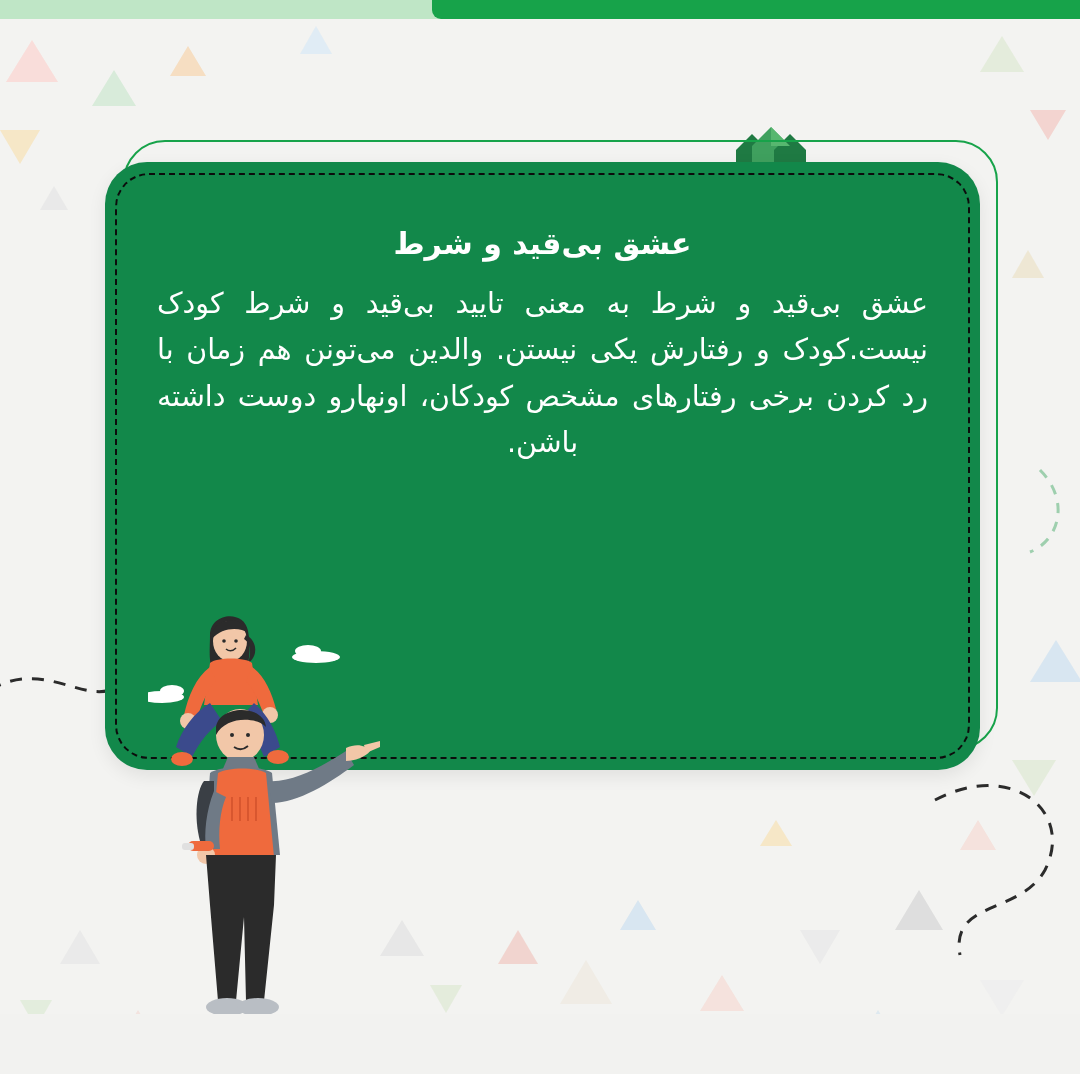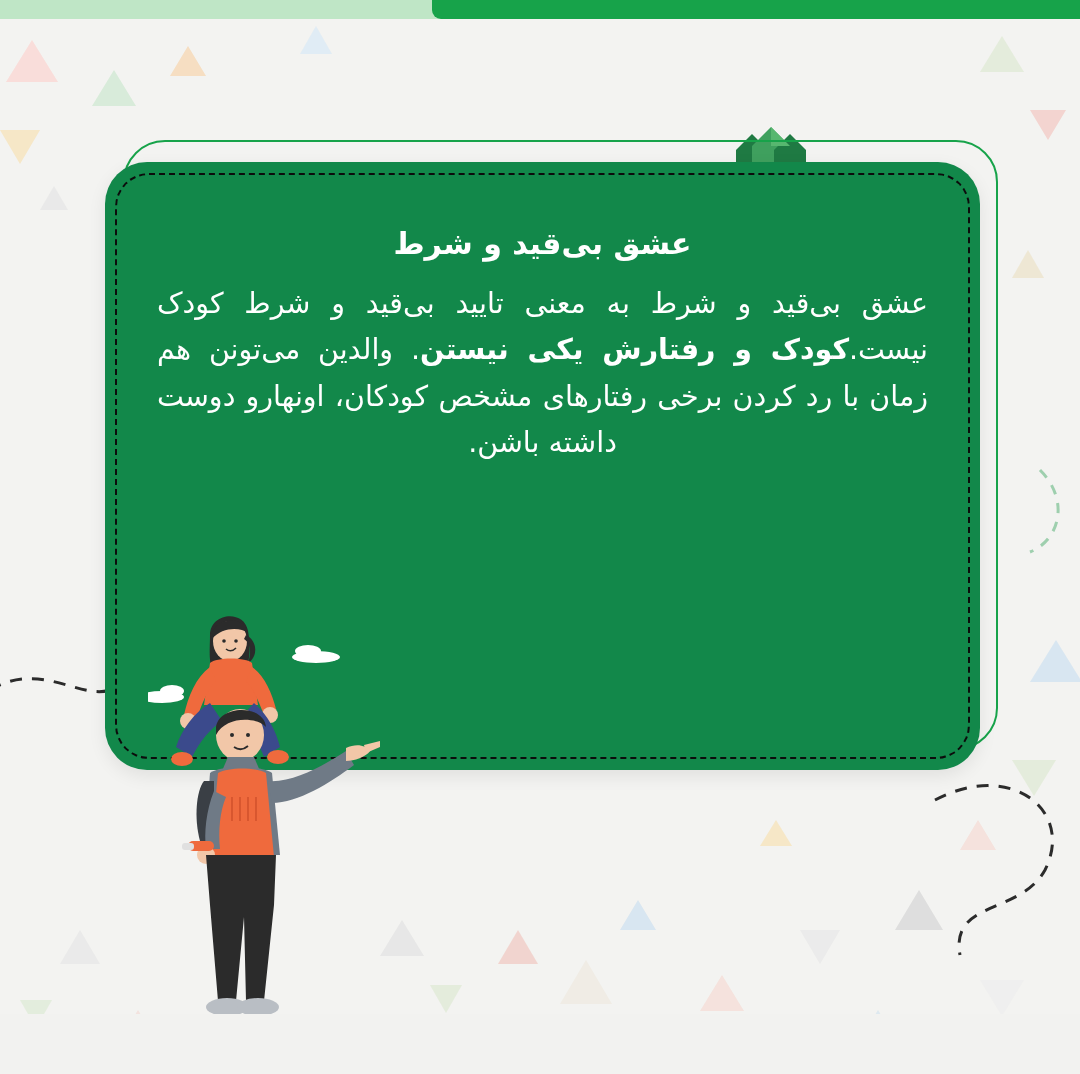--- a/index.html
+++ b/index.html
@@ -126,21 +126,21 @@
     font-size: 28.5px;
     line-height: 1.63;
     margin: 0;
     text-align: justify;
     text-align-last: center;
   }
   .para + .para {
     margin-top: 8px;
   }
   .para .bold {
-    font-weight: bold;
+    font-weight: normal;
   }
 
   
   .badge {
     position: absolute;
     left: 730px;
     top: 120px;
     width: 82px;
     height: 62px;
   }

